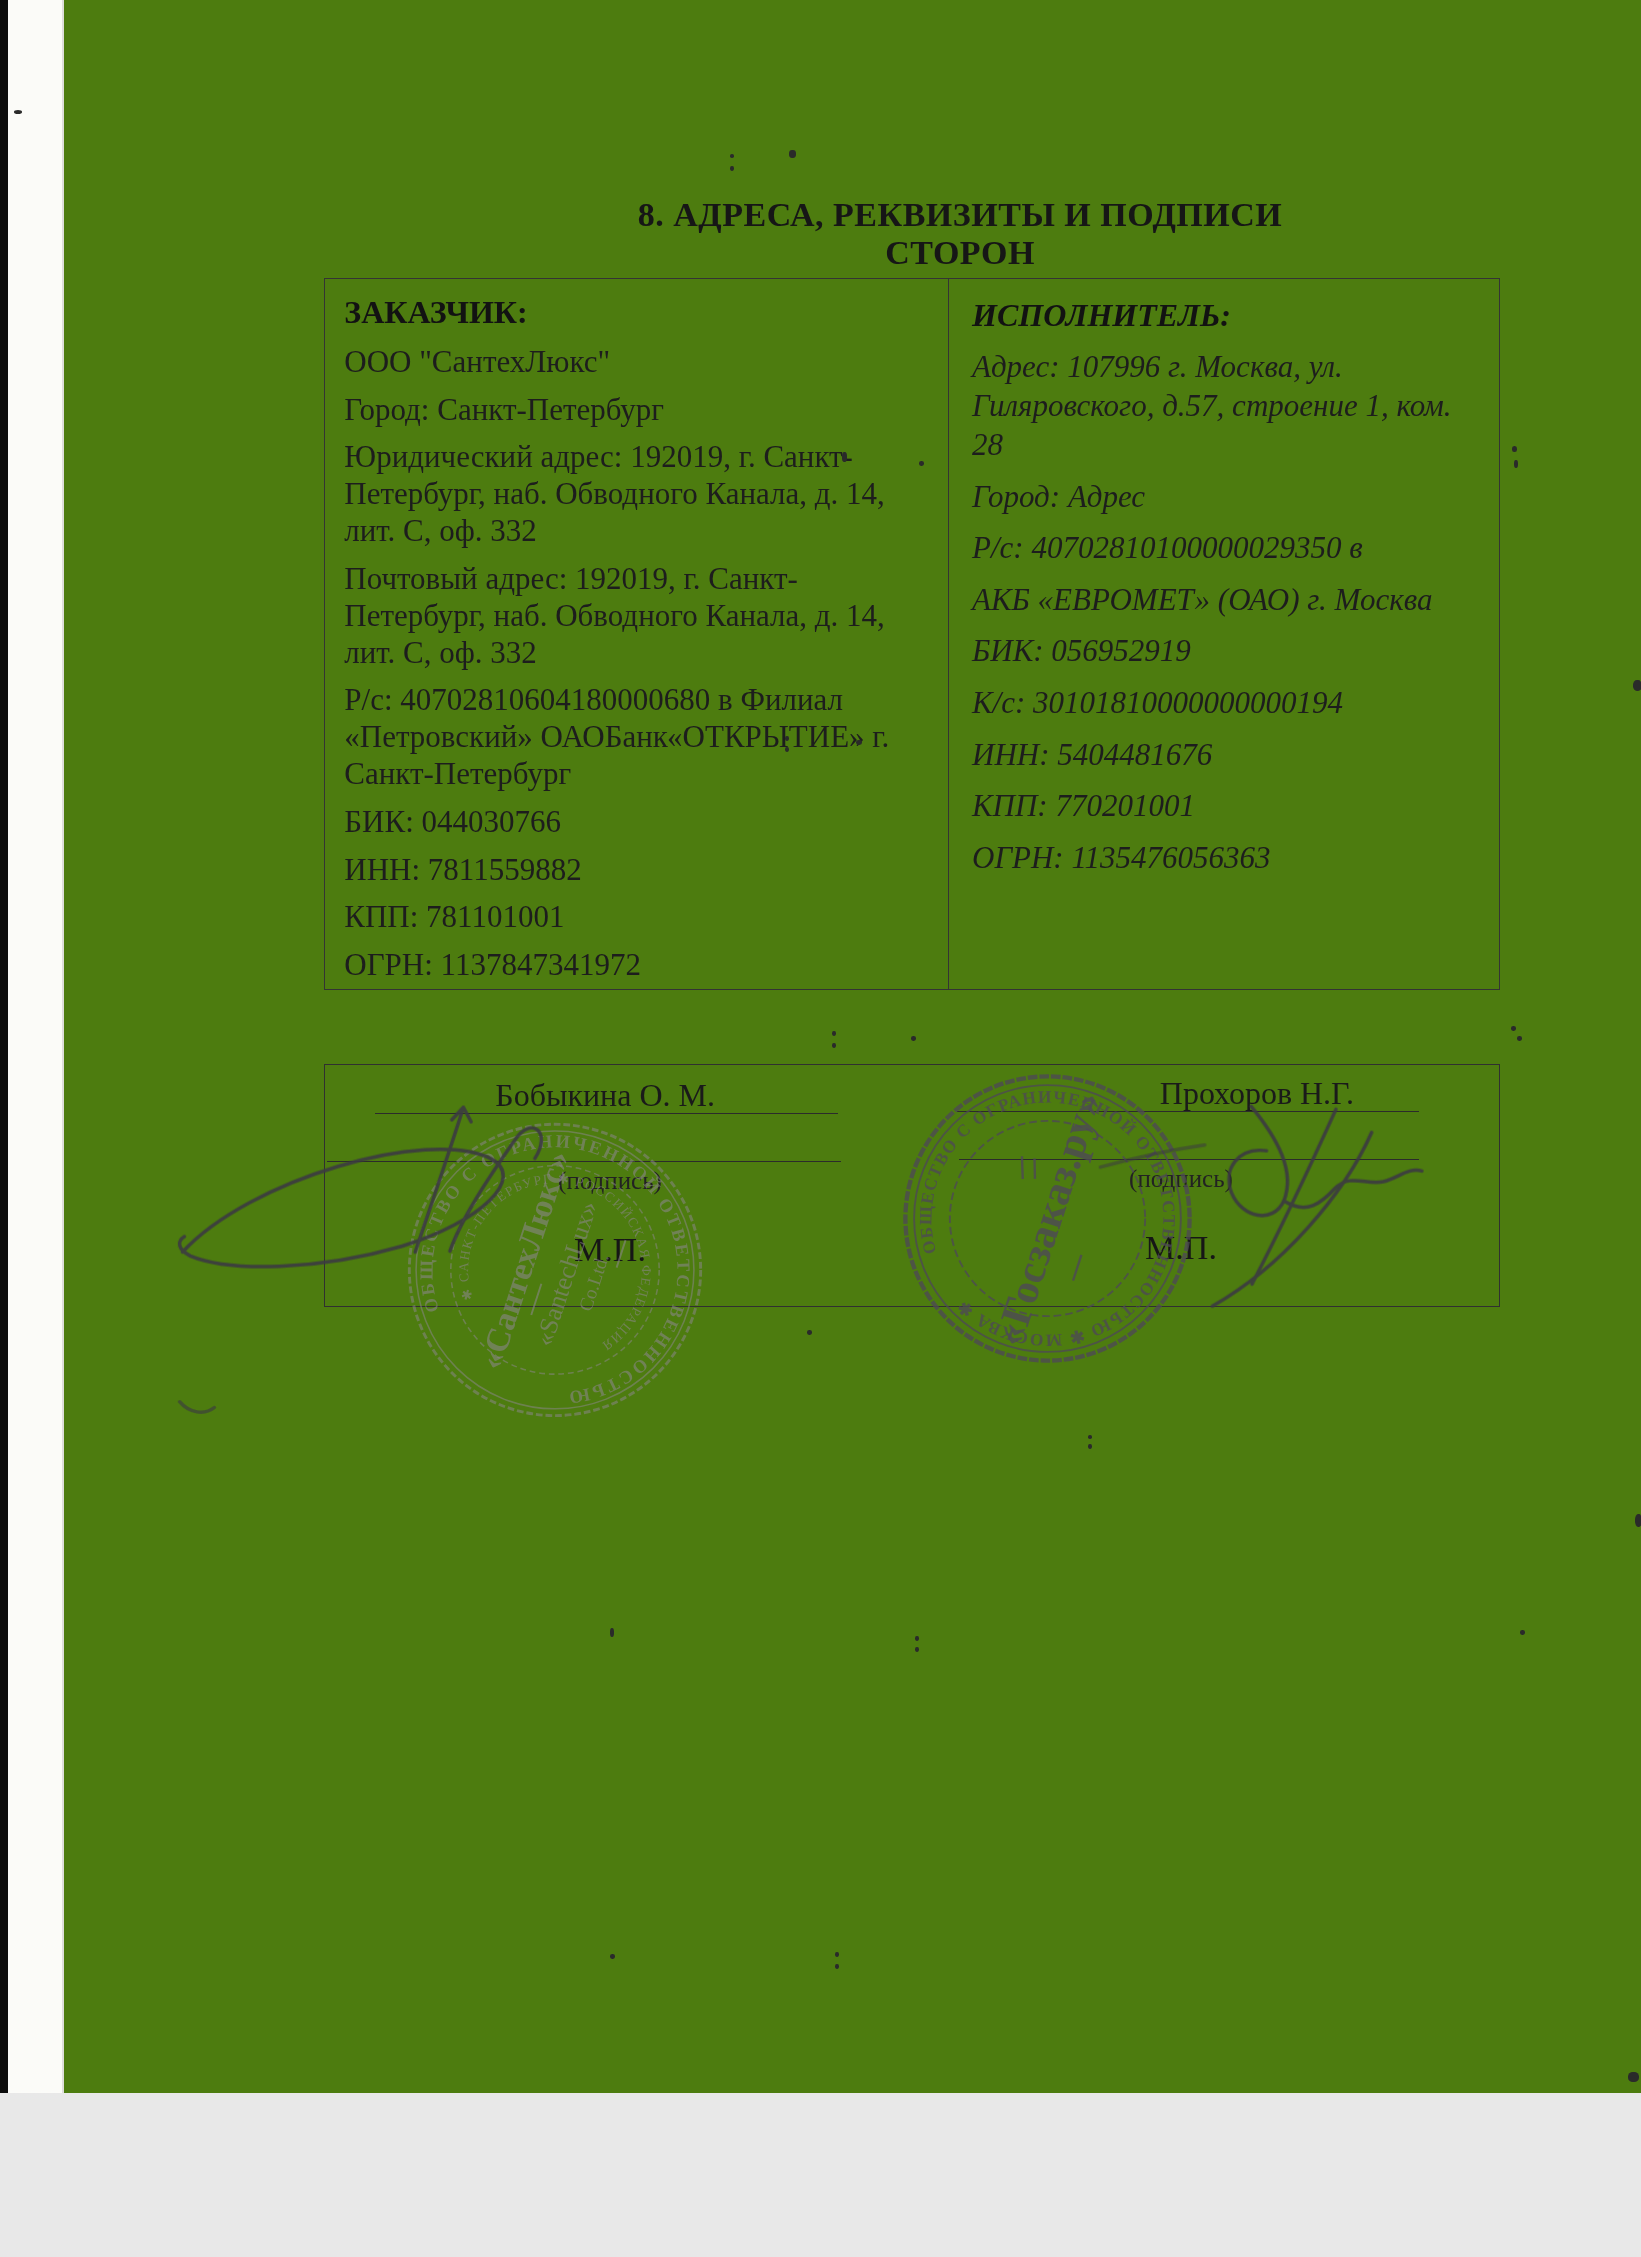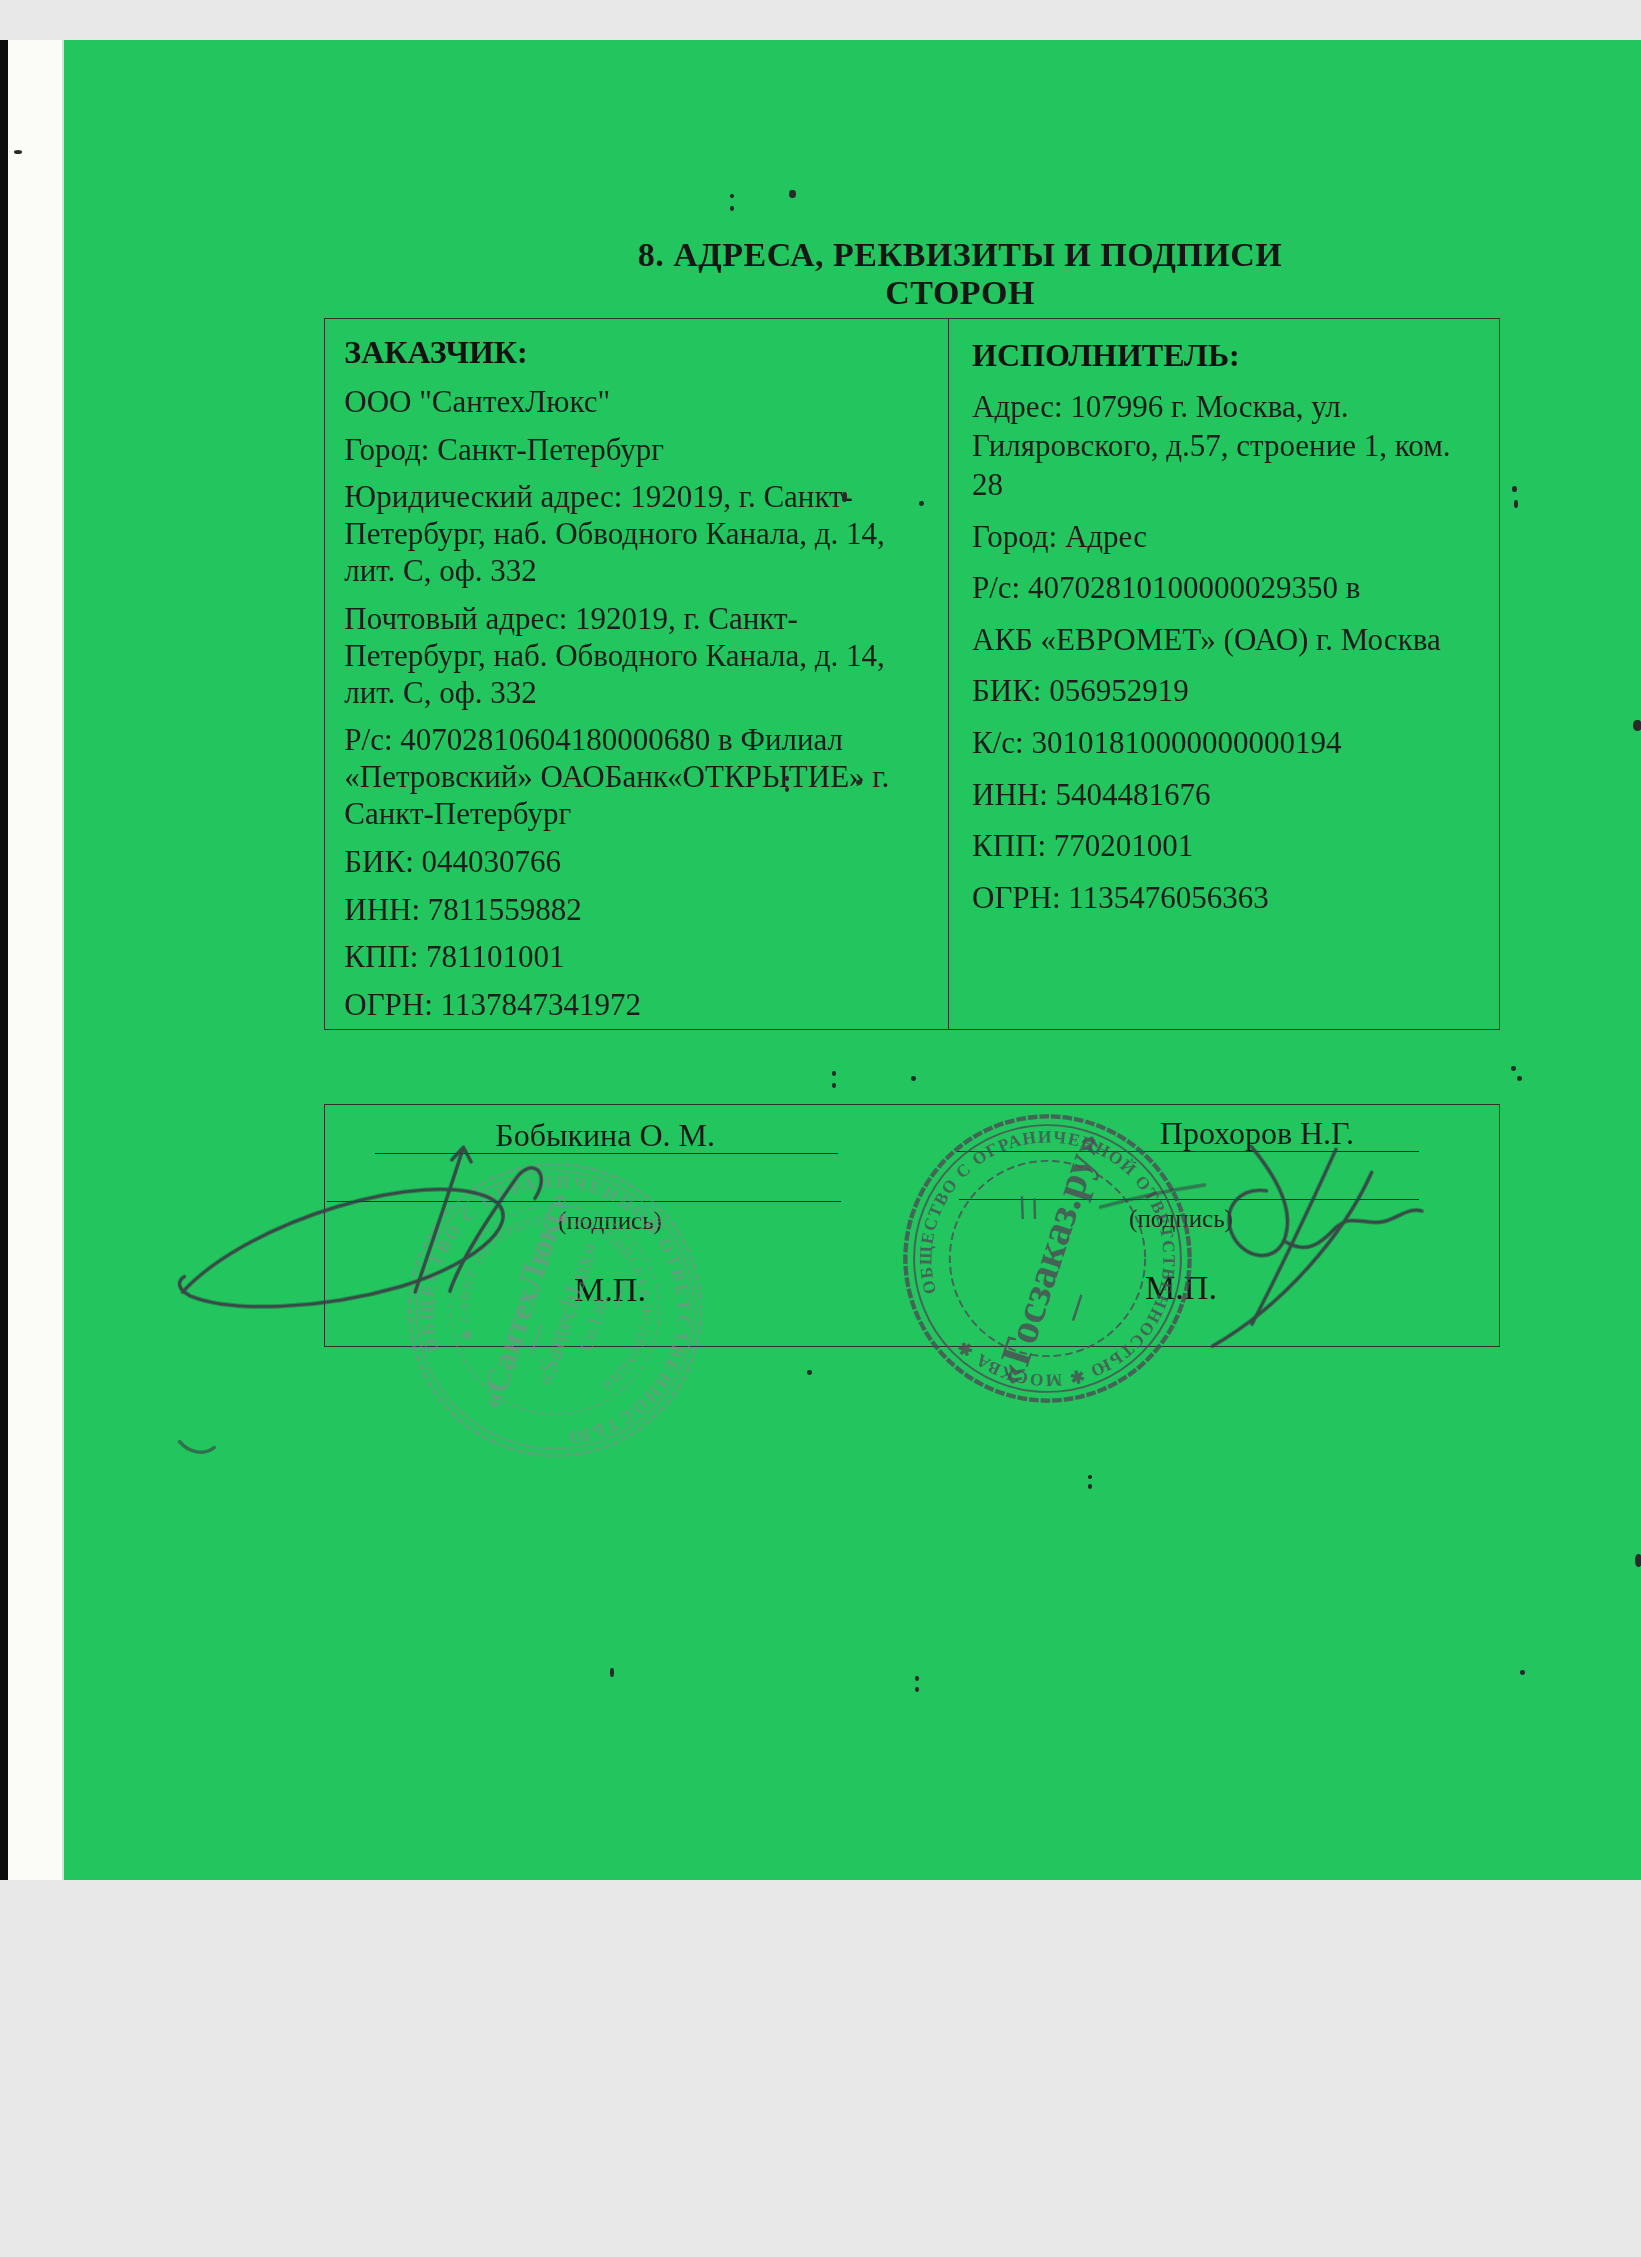--- a/index.html
+++ b/index.html
@@ -1,37 +1,37 @@
 <!DOCTYPE html>
 <html><head>
 <meta charset="utf-8">
 <style>
   html,body{margin:0;padding:0;background:#e8e8e8;}
   .page{
-    position:relative;width:1641px;height:1840px;background:#22c55e;
-    font-family:"Liberation Serif", serif;color:#1d1d1d;overflow:hidden;margin-top:40px;
+    position:relative;width:1641px;height:2093px;background:#4d7c0f;
+    font-family:"Liberation Serif", serif;color:#1d1d1d;overflow:hidden;
   }
   
   .scan-strip-left{position:absolute;left:0;top:0;width:7.7px;height:2257px;background:#0c0c0c;}
   .scan-bar-bottom{position:absolute;left:0;top:2243px;width:1641px;height:14.5px;background:#0c0c0c;}
   .page-edge-line{position:absolute;left:62px;top:0;width:1.9px;height:2243px;background:#dededb;}
   .margin-tint{position:absolute;left:7.7px;top:0;width:54px;height:2243px;background:#fbfbf8;}
 
   .doc-title{
     position:absolute;left:603px;top:196px;width:714px;margin:0;
     text-align:center;font-weight:bold;font-size:34px;letter-spacing:0.5px;color:#161616;
   }
 
   .parties-table{
     position:absolute;left:324px;top:278px;width:1176px;height:712px;
     border:1.9px solid #343434;box-sizing:border-box;display:flex;background:transparent;
   }
   .cell{box-sizing:border-box;}
   .cell-left{width:624px;border-right:1.9px solid #343434;padding:13.5px 17.4px 0 19.3px;}
-  .cell-right{flex:1;padding:17.4px 13.5px 0 23px;}
+  .cell-right{flex:1;padding:17.4px 13.5px 0 23px;font-style:italic;}
   .role{font-weight:bold;font-size:32px;margin:0 0 11.6px 0;line-height:39px;color:#121212;}
   .cell-left p.row{font-size:31px;line-height:37px;margin:0 0 10.6px 0;}
   .cell-right p.row{font-size:31px;line-height:39px;margin:0 0 12.6px 0;}
 
   .sign-box{
     position:absolute;left:324px;top:1064px;width:1176px;height:243px;
     border:1.9px solid #303030;box-sizing:border-box;
   }
   .sig-name{position:absolute;margin:0;font-size:32px;color:#1a1a1a;text-align:right;width:348px;}
   .sig-name.left{left:42px;top:11.6px;}

